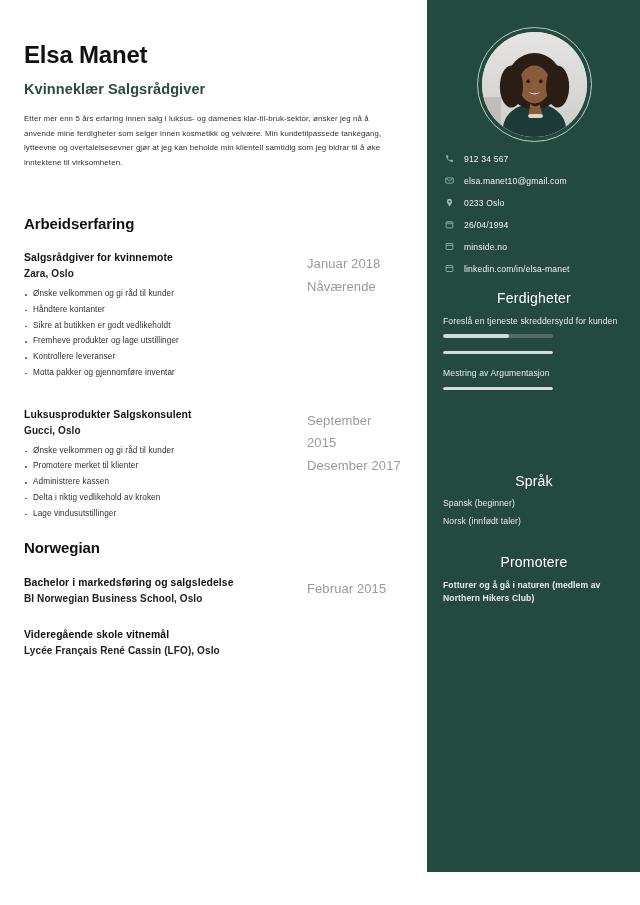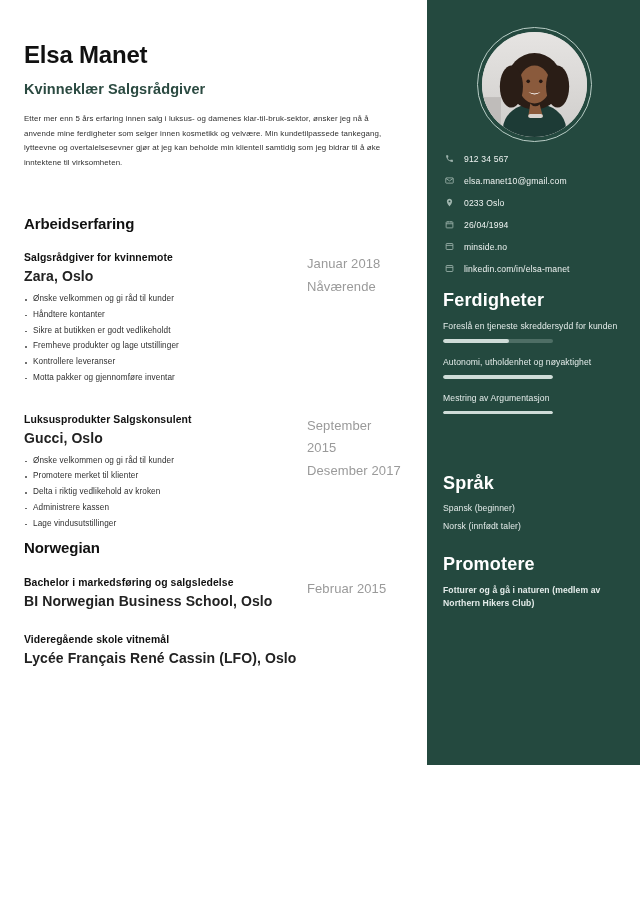--- a/index.html
+++ b/index.html
@@ -7,21 +7,21 @@
     width:640px;height:905px;
     background:#ffffff;
     font-family:"Liberation Sans", sans-serif;
     overflow:hidden;
   }
   .page{position:relative;width:640px;height:905px;background:#fff;}
 
   
   .sidebar{
     position:absolute;top:0;right:0;
-    width:213px;height:765px;
+    width:213px;height:872px;
     background:#24493f;
     box-sizing:border-box;
     padding:2px 16px;
   }
   .photo-wrap{
     position:absolute;top:27px;left:50px;
     width:115px;height:115px;
     border-radius:50%;
     border:1.5px solid #b9cdc6;
     box-sizing:border-box;
@@ -41,22 +41,22 @@
     color:#9fb5ae;
   }
   .cicon svg{display:block;}
   .ctext{
     font-size:8.6px;color:#eef3f1;letter-spacing:.15px;
     white-space:nowrap;
   }
 
   .side-sec{position:absolute;left:16px;width:182px;}
   .side-h{
-    font-size:18px;font-weight:bold;color:#ffffff;
-    letter-spacing:.2px;margin:0 0 9px 0;
+    font-size:14px;font-weight:normal;color:#ffffff;
+    letter-spacing:.2px;margin:0 0 9px 0;text-align:center;
   }
   .side-item{margin-bottom:9px;}
   .side-txt{
     font-size:8.6px;line-height:1.55;color:#e4ecea;letter-spacing:.1px;
   }
   .bar{
     position:relative;height:3.5px;width:110px;margin-top:6px;
     background:#4e6e65;border-radius:2px;overflow:hidden;
   }
   .bar i{
@@ -79,21 +79,21 @@
   .summary{
     position:absolute;top:112px;left:24px;width:374px;
     font-size:7.9px;line-height:1.85;color:#2f2f2f;letter-spacing:.1px;
   }
 
   .sec-h{
     font-size:15px;font-weight:bold;color:#111;letter-spacing:-.1px;margin:0;
   }
   .entry{position:relative;}
   .e-title{font-size:10.4px;font-weight:bold;color:#111;margin:0 0 5px 0;letter-spacing:.1px;}
-  .e-org{font-size:14px;font-weight:bold;color:#222;margin:0 0 7px 0;letter-spacing:.1px;}
+  .e-org{font-size:10px;font-weight:bold;color:#222;margin:0 0 7px 0;letter-spacing:.1px;}
   .e-dates{
     position:absolute;right:0;top:1px;text-align:left;width:96px;
   }
   .e-date{font-size:13px;color:#9a9a9a;line-height:1.75;letter-spacing:.1px;}
   .blist{list-style:none;margin:0;padding:0;}
   .blist li{
     position:relative;font-size:8.2px;color:#2f2f2f;
     line-height:1.92;padding-left:9px;letter-spacing:.1px;
   }
   .blist li:before{
@@ -135,22 +135,22 @@
       <div class="entry" style="margin-top:28px;">
         <div class="e-dates">
           <div class="e-date">September 2015</div>
           <div class="e-date">Desember 2017</div>
         </div>
         <p class="e-title">Luksusprodukter Salgskonsulent</p>
         <p class="e-org">Gucci, Oslo</p>
         <ul class="blist">
           <li>Ønske velkommen og gi råd til kunder</li>
           <li>Promotere merket til klienter</li>
+          <li>Administrere kassen</li>
           <li>Delta i riktig vedlikehold av kroken</li>
-          <li>Administrere kassen</li>
           <li>Lage vindusutstillinger</li>
         </ul>
       </div>
     </div>
 
     <div style="position:absolute;top:539px;left:24px;width:379px;">
       <h3 class="sec-h">Norwegian</h3>
 
       <div class="entry" style="margin-top:21px;">
         <div class="e-dates">
@@ -260,21 +260,20 @@
       <div class="side-h">Ferdigheter</div>
 
       <div class="side-item">
         <div class="side-txt">Foreslå en tjeneste skreddersydd for kunden</div>
         <div class="bar">
             <i style="width: 60%;"></i>
           </div>
       </div>
 
       <div class="side-item" style="margin-top:13px;">
-        <div class="side-txt">Autonomi, utholdenhet og nøyaktighet</div>
         <div class="bar">
             <i style="width: 100%;"></i>
           </div>
       </div>
 
       <div class="side-item" style="margin-top:13px;">
         <div class="side-txt">Mestring av Argumentasjon</div>
         <div class="bar">
             <i style="width: 100%;"></i>
           </div>

